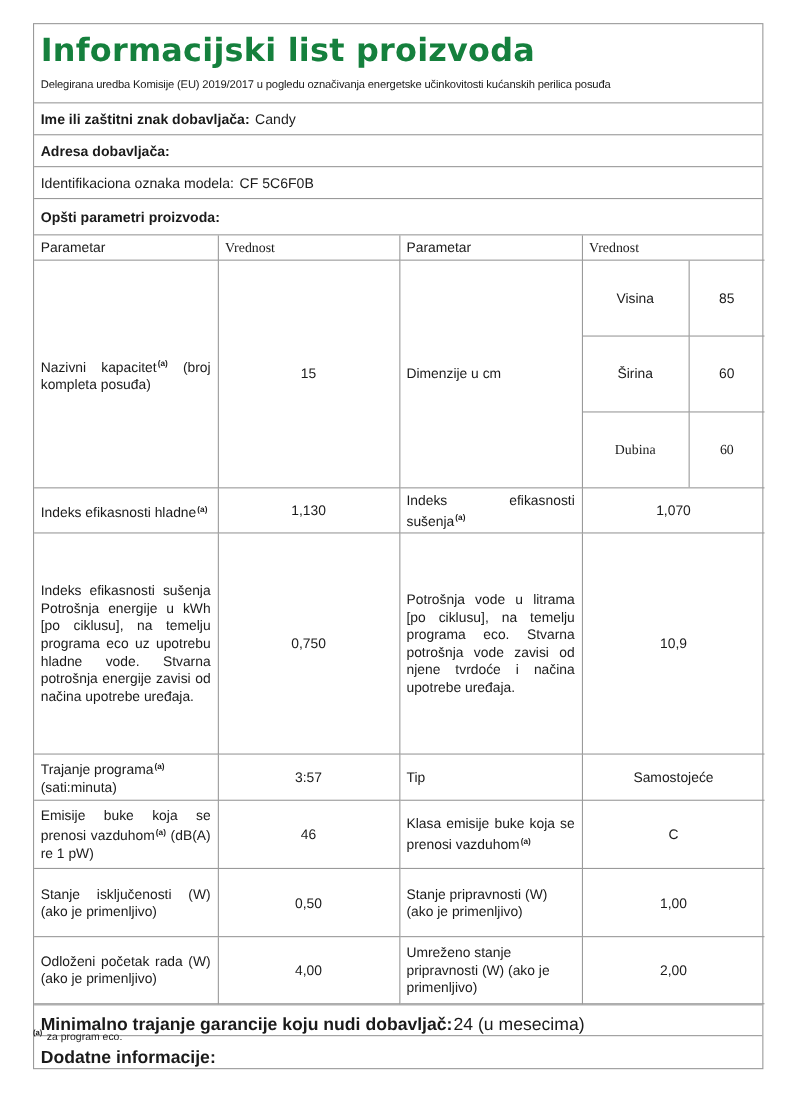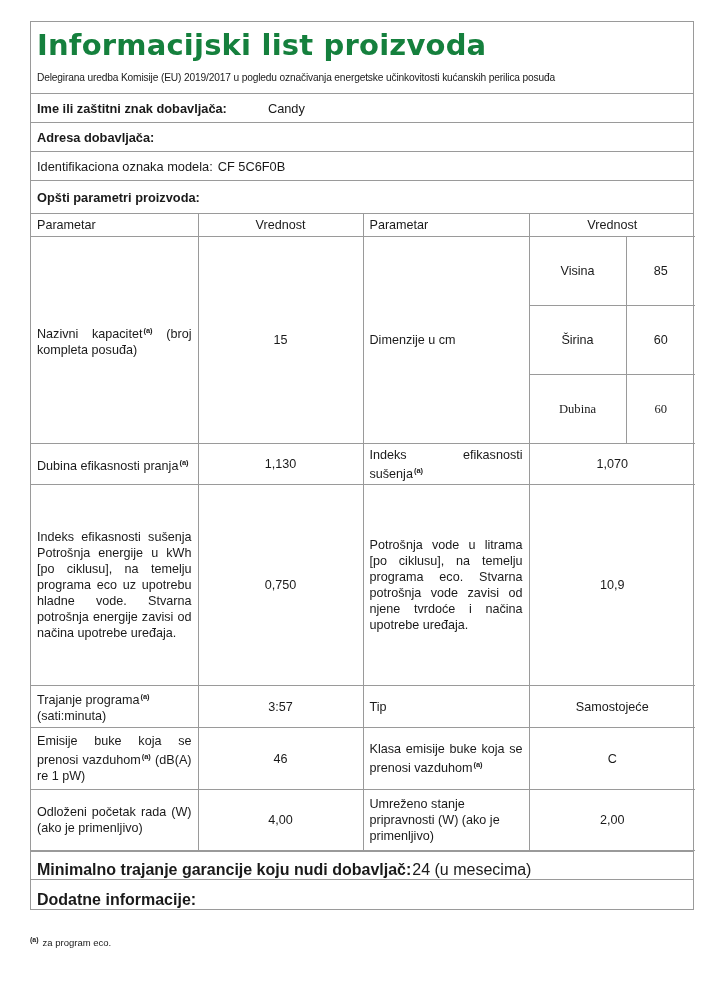--- a/index.html
+++ b/index.html
@@ -23,40 +23,40 @@
     .subtitle {
       font-size: 10.2px; margin-top: 8px; white-space: nowrap; letter-spacing: -0.15px;
     }
     .info-row {
       border-bottom: 1px solid #9a9a9a; box-sizing: border-box;
       padding: 0 6px; font-size: 12.8px; display: flex; align-items: center;
       white-space: nowrap;
     }
     .info-row .lbl { font-weight: bold; }
     .info-row .val { margin-left: 5px; }
-    .r-ime { height: 29px; gap: 36px; }
+    .r-ime { height: 29px; }
     .r-adr { height: 29px; }
     .r-id  { height: 29px; }
     .r-ops { height: 33px; }
     table.params {
       width: 100%; border-collapse: collapse; table-layout: fixed; font-size: 12.6px;
     }
     table.params td {
       border: 1px solid #9a9a9a; padding: 1px 6px; vertical-align: middle;
       line-height: 16px;
     }
     table.params tr td:first-child { border-left: none; }
     table.params tr td:last-child { border-right: none; }
     table.params tr:first-child td { border-top: none; }
     .c1 { width: 167px; }
     .c2 { width: 165px; }
     .c3 { width: 166px; }
     .c4 { width: 166px; }
     .hdr td { height: 20px; }
-    .hdr .vhead { text-align: center; }
+    .hdr .vhead { text-align: left; font-family: Liberation Serif, serif; }
     .plabel { text-align: justify; }
     .val-c { text-align: center; }
     sup.fn { font-size: 7.5px; font-weight: bold; vertical-align: 5px; margin-left: 1px; }
     .dims { width: 100%; border-collapse: collapse; }
     .dims td {
       border: none; border-bottom: 1px solid #9a9a9a; padding: 0; height: 22px;
       text-align: center; line-height: 20px;
     }
     .dims tr:last-child td { border-bottom: none; font-family: Liberation Serif, serif; }
     .dims td.dl { border-right: 1px solid #9a9a9a; width: 84px; }
@@ -141,21 +141,21 @@
             <td class="dl">Dubina</td>
             <td>60</td>
           </tr>
         </tbody>
             </table>
       </td>
     </tr>
 
 
     <tr class="r-wash">
-      <td class="plabel"><span>Dubina efikasnosti pranja</span><sup class="fn">(a)</sup></td>
+      <td class="plabel"><span>Indeks efikasnosti hladne</span><sup class="fn">(a)</sup></td>
       <td class="val-c">1,130</td>
       <td class="plabel"><span>Indeks efikasnosti sušenja</span><sup class="fn">(a)</sup></td>
       <td class="val-c">1,070</td>
     </tr>
 
     <tr class="r-energy">
       <td class="plabel">Indeks efikasnosti sušenja Potrošnja energije u kWh [po ciklusu], na temelju programa eco uz upotrebu hladne vode. Stvarna potrošnja energije zavisi od načina upotrebe uređaja.</td>
       <td class="val-c">0,750</td>
       <td class="plabel">Potrošnja vode u litrama [po ciklusu], na temelju programa eco. Stvarna potrošnja vode zavisi od njene tvrdoće i načina upotrebe uređaja.</td>
       <td class="val-c">10,9</td>
@@ -168,20 +168,26 @@
       <td class="val-c">Samostojeće</td>
     </tr>
 
     <tr class="r-noise">
       <td class="plabel"><span>Emisije buke koja se prenosi vazduhom</span><sup class="fn">(a)</sup><span> (dB(A) re 1 pW)</span></td>
       <td class="val-c">46</td>
       <td class="plabel"><span>Klasa emisije buke koja se prenosi vazduhom</span><sup class="fn">(a)</sup></td>
       <td class="val-c">C</td>
     </tr>
 
+    <tr class="r-off">
+      <td class="plabel">Stanje isključenosti (W) (ako je primenljivo)</td>
+      <td class="val-c">0,50</td>
+      <td>Stanje pripravnosti (W) (ako je primenljivo)</td>
+      <td class="val-c">1,00</td>
+    </tr>
 
     <tr class="r-delay">
       <td class="plabel">Odloženi početak rada (W) (ako je primenljivo)</td>
       <td class="val-c">4,00</td>
       <td>Umreženo stanje pripravnosti (W) (ako je primenljivo)</td>
       <td class="val-c">2,00</td>
     </tr>
   </tbody>
     </table>
 

